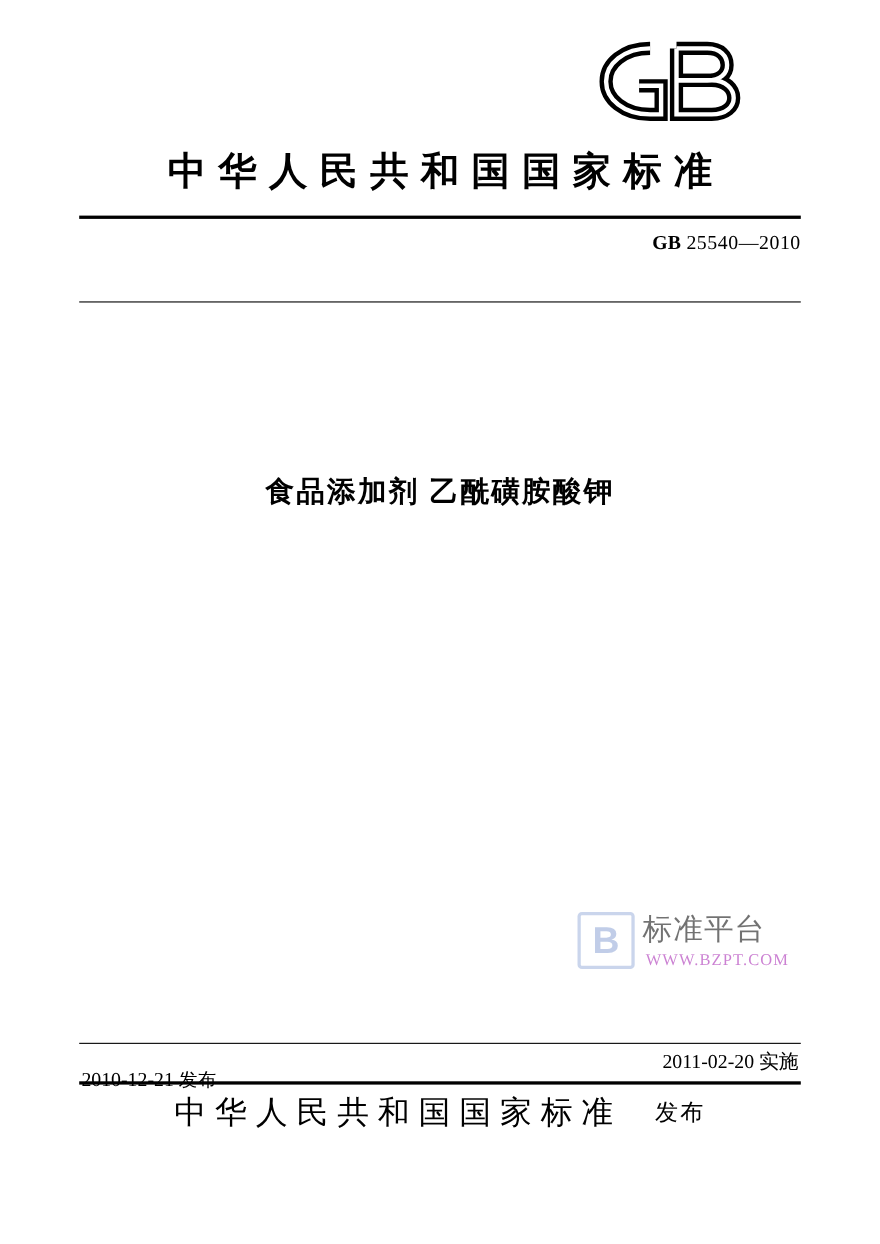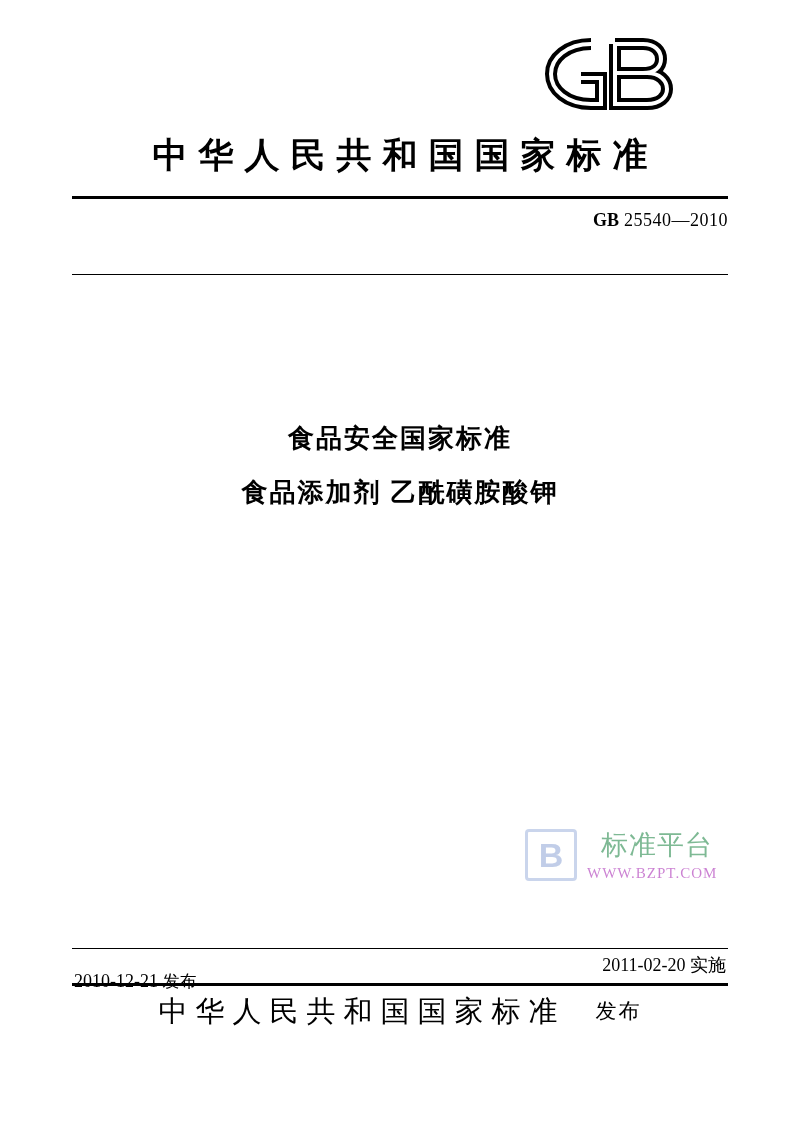--- a/index.html
+++ b/index.html
@@ -117,26 +117,26 @@
     box-sizing: border-box;
     color: #8fa6d6;
     font-family: "Liberation Sans", sans-serif;
     font-weight: bold;
     font-size: 34px;
     line-height: 46px;
     text-align: center;
   }
   .wm-text {
     position: absolute;
-    left: 76px;
+    left: 59px;
     top: 2px;
     font-family: "Liberation Sans", sans-serif;
     font-size: 27px;
     letter-spacing: 1px;
-    color: #15803d;
+    color: #000000;
     white-space: nowrap;
   }
   .wm-url {
     position: absolute;
     left: 62px;
     top: 40px;
     font-family: "Liberation Serif", serif;
     font-size: 15px;
     letter-spacing: 1px;
     color: #a21caf;
@@ -233,21 +233,20 @@
   <div class="rule-top"></div>
 
   <div class="std-number">
     <b>GB</b>
     <span>25540—2010</span>
   </div>
 
   <div class="rule-second"></div>
 
   <div class="main-title">
-    <div class="line1">食品安全国家标准</div>
     <div class="line2">食品添加剂  乙酰磺胺酸钾</div>
   </div>
 
   <div class="watermark">
     <div class="wm-badge">B</div>
     <div class="wm-text">标准平台</div>
     <div class="wm-url">WWW.BZPT.COM</div>
   </div>
 
   <div class="rule-footer-top"></div>

